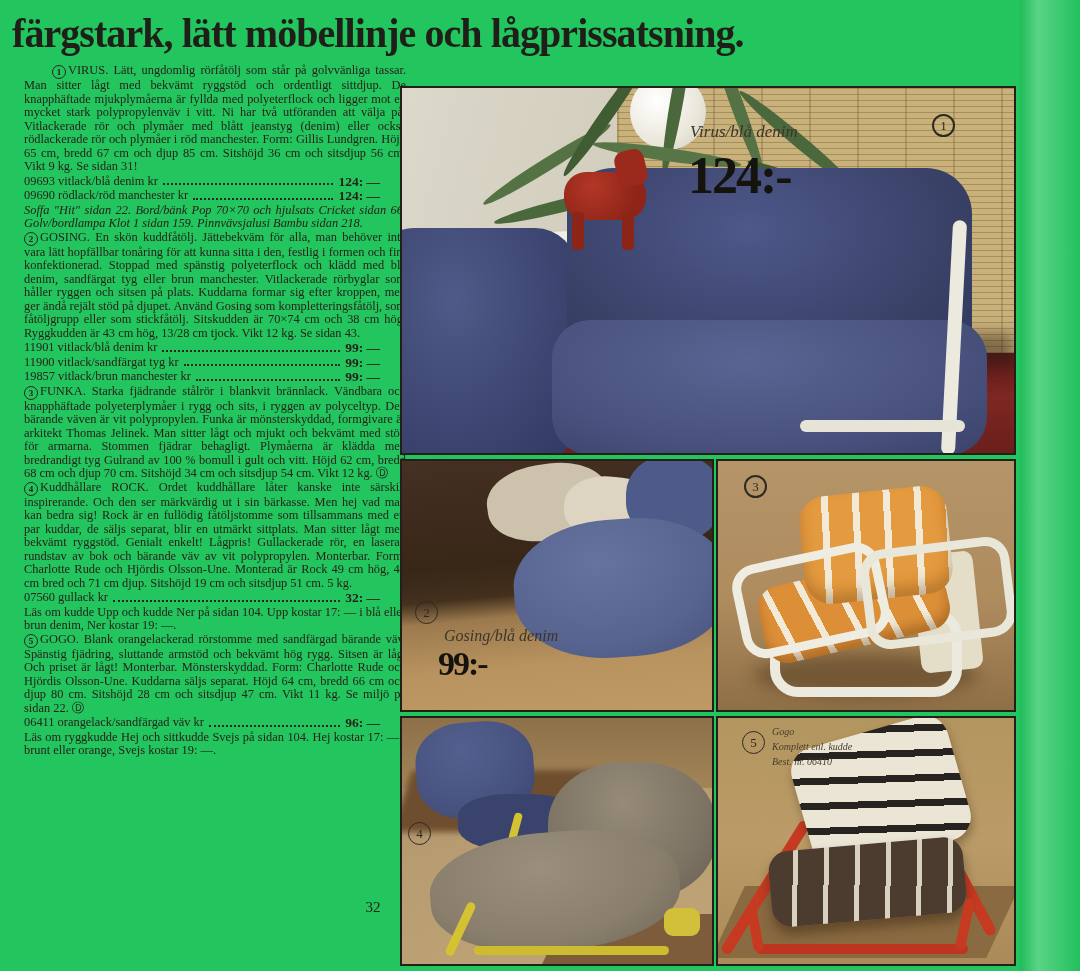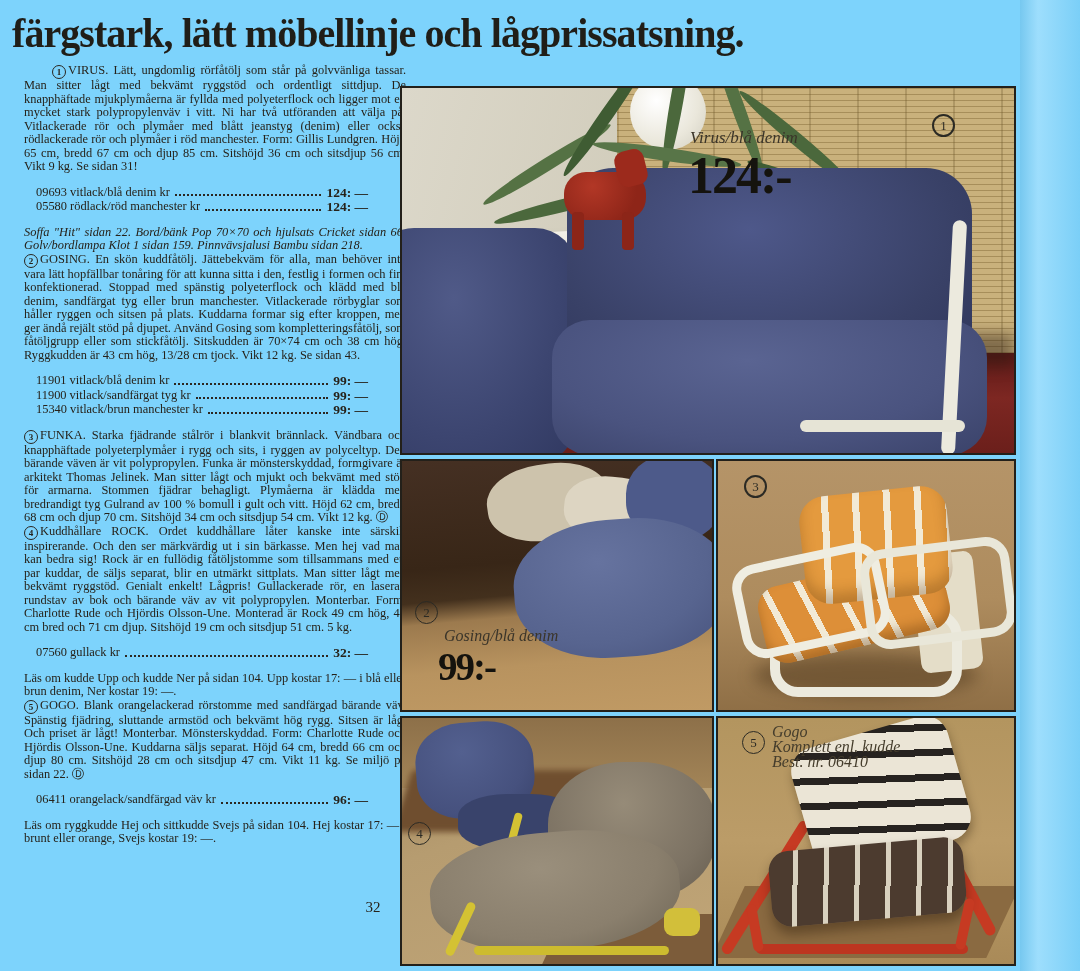--- a/index.html
+++ b/index.html
@@ -1,33 +1,33 @@
 <!DOCTYPE html>
 <html lang="sv"><head>
 <meta charset="utf-8">
 <style>
   html,body{margin:0;padding:0;background:#e9e5d3;}
-  .page{position:relative;width:1080px;height:971px;background:#7dd3fc;overflow:hidden;
+  .page{position:relative;width:1080px;height:971px;background:#22c55e;overflow:hidden;
         font-family:"Liberation Serif","DejaVu Sans",serif;color:#26221a;}
   
   .edge{position:absolute;right:0;top:0;width:60px;height:100%;
         background:linear-gradient(90deg,rgba(0,0,0,0.05),rgba(255,255,255,0.25) 30%,rgba(0,0,0,0.02));}
   
   .headline{position:absolute;left:12px;top:8px;margin:0;font-size:43px;font-weight:bold;
         color:#201e18;letter-spacing:-1px;transform:scaleX(0.93);transform-origin:left;white-space:nowrap;}
   
   .col{position:absolute;left:24px;top:64px;width:382px;font-size:12.4px;line-height:13.5px;
         text-align:justify;hyphens:auto;}
   .prod{margin:0;}
   .prod.ind{text-indent:28px;}
   .cnum{display:inline-block;width:12px;height:12px;border:1px solid #2a2620;border-radius:50%;
         text-align:center;line-height:12px;font-size:9px;font-weight:bold;text-indent:0;
         vertical-align:-1px;margin-right:2px;}
   .pname{font-weight:normal;}
-  .rows{margin:12px;}
+  .rows{margin:0;}
   .row{display:flex;align-items:flex-end;padding-right:26px;margin:1px 0;}
   .rl{white-space:nowrap;}
   .lead{flex:1;border-bottom:2.2px dotted #2b2620;margin:0 5px 3px 5px;min-width:20px;}
   .rp{font-weight:bold;font-size:13.5px;white-space:nowrap;}
   .fn{margin:0;font-style:italic;}
   .note{margin:0;}
   .pno{position:absolute;left:358px;top:899px;width:30px;font-size:15px;text-align:center;}
   
   .photo{position:absolute;border:2px solid #23201a;box-sizing:border-box;overflow:hidden;}
   .p1{left:400px;top:86px;width:616px;height:369px;background:linear-gradient(105deg,#dcd8ca,#cfcab8 45%,#c4bea9 60%);}
@@ -78,33 +78,33 @@
   .ch-bl{left:-30px;top:140px;width:205px;height:235px;border-radius:42px;
          background:radial-gradient(ellipse at 40% 30%,#505a88,#3c4570 60%,#303860);}
   .ch-sl{left:18px;top:255px;width:235px;height:112px;border-radius:32px;
          background:radial-gradient(ellipse at 45% 35%,#59639​0,#47507c 65%,#39416b);}
   .ch-br{left:165px;top:80px;width:405px;height:205px;border-radius:46px;
          background:radial-gradient(ellipse at 45% 30%,#4e588a,#394167 65%,#2e355a);}
   .ch-sr{left:150px;top:232px;width:435px;height:135px;border-radius:38px;
          background:radial-gradient(ellipse at 45% 30%,#5a6492,#4a537f 60%,#3a4269);}
   .tube-v{left:545px;top:132px;width:14px;height:235px;border-radius:8px;background:#eceade;transform:rotate(3deg);}
   .tube-h{left:398px;top:332px;width:165px;height:12px;border-radius:7px;background:#e6e4d6;}
-  .p1 .plabel{left:288px;top:40px;font-size:17px;}
+  .p1 .plabel{left:288px;top:34px;font-size:17px;}
   .p1 .pprice{left:286px;top:62px;font-size:52px;}
   .p1 .badge{left:530px;top:26px;}
   
   .g1{left:85px;top:3px;width:122px;height:76px;border-radius:45%;background:#cdc3ac;transform:rotate(-8deg);}
   .g2{left:162px;top:16px;width:100px;height:66px;border-radius:45%;background:#ddd5c2;transform:rotate(6deg);}
   .g3{left:224px;top:-6px;width:96px;height:86px;border-radius:45%;background:#4d5a8a;}
   .g4{left:112px;top:58px;width:215px;height:138px;border-radius:45%;transform:rotate(-4deg);
       background:radial-gradient(ellipse at 40% 30%,#66739f,#57648f 60%,#47527c);}
   .g5{left:138px;top:150px;width:195px;height:108px;border-radius:42%;transform:rotate(3deg);
       background:radial-gradient(ellipse at 45% 35%,#5a66920,#49557f 65%,#3c476c);}
   .p2 .plabel{left:42px;top:166px;font-size:16px;}
-  .p2 .pprice{left:36px;top:186px;font-size:39px;}
+  .p2 .pprice{left:36px;top:186px;font-size:34px;}
   .p2 .badge{left:13px;top:140px;border-width:1.5px;}
   
   .f-shadow{left:35px;top:192px;width:225px;height:44px;border-radius:50%;background:rgba(60,40,18,.4);filter:blur(8px);}
   .f-side{left:198px;top:92px;width:62px;height:118px;border-radius:10px;background:#e4ddc8;transform:rotate(-6deg);}
   .f-base{left:52px;top:148px;width:192px;height:88px;border:10px solid #eceade;border-radius:28px;box-sizing:border-box;}
   .f-seat{left:42px;top:108px;width:188px;height:78px;border-radius:22px;transform:rotate(-13deg);
       background:repeating-linear-gradient(75deg,#dd8f38 0 26px,#f2ead6 26px 33px);box-shadow:inset 0 -8px 12px rgba(90,50,10,.35);}
   .f-back{left:84px;top:30px;width:148px;height:108px;border-radius:26px;transform:rotate(-6deg);
       background:repeating-linear-gradient(93deg,#e49a3e 0 24px,#f2ead6 24px 31px);box-shadow:inset 0 -10px 14px rgba(90,50,10,.3);}
   .f-arm-l{left:18px;top:92px;width:150px;height:95px;border:9px solid #efede1;border-radius:24px;
@@ -133,62 +133,62 @@
   .o-rug{left:10px;top:168px;width:275px;height:72px;background:#8a6a41;transform:skewX(-25deg);}
   .o-t1{left:42px;top:92px;width:11px;height:155px;background:#c63a22;border-radius:6px;transform:rotate(32deg);}
   .o-t2{left:228px;top:52px;width:11px;height:175px;background:#c63a22;border-radius:6px;transform:rotate(-28deg);}
   .o-back{left:82px;top:12px;width:162px;height:128px;border-radius:24px;transform:rotate(-16deg);
       background:repeating-linear-gradient(14deg,#ebe5d6 0 18px,#272320 18px 25px);box-shadow:0 6px 10px rgba(40,25,10,.35);}
   .o-seat{left:52px;top:126px;width:195px;height:76px;border-radius:20px;transform:rotate(-5deg);
       background:repeating-linear-gradient(96deg,#4c3b2f 0 26px,#d9d1bf 26px 31px);box-shadow:0 8px 12px rgba(40,25,10,.4);}
   .o-t3{left:38px;top:226px;width:212px;height:10px;background:#bd3520;border-radius:6px;}
   .o-t4{left:32px;top:186px;width:10px;height:48px;background:#c63a22;border-radius:6px;transform:rotate(-10deg);}
   .o-t5{left:242px;top:180px;width:10px;height:52px;background:#c63a22;border-radius:6px;transform:rotate(12deg);}
-  .p5 .plabel{left:54px;top:6px;font-size:16px;line-height:15px;white-space:normal;width:160px;color:#453d2c;}
+  .p5 .plabel{left:54px;top:6px;font-size:10px;line-height:15px;white-space:normal;width:160px;color:#453d2c;}
   .p5 .pprice{left:36px;top:44px;font-size:50px;}
   .p5 .badge{left:24px;top:13px;border-width:1.5px;}
 </style>
 </head>
 <body>
 
 <div class="page">
 
   <h1 class="headline">färgstark, lätt möbellinje och lågprissatsning.</h1>
 
   <div class="col">
 
     <p class="prod ind"><span class="cnum">1</span><b class="pname">VIRUS.</b> <span>Lätt, ungdomlig rörfåtölj som står på golvvänliga tassar. Man sitter lågt med bekvämt ryggstöd och ordentligt sittdjup. De knapphäftade mjukplymåerna är fyllda med polyeterflock och ligger mot en mycket stark polypropylenväv i vitt. Ni har två utföranden att välja på. Vitlackerade rör och plymåer med blått jeanstyg (denim) eller också rödlackerade rör och plymåer i röd manchester. Form: Gillis Lundgren. Höjd 65 cm, bredd 67 cm och djup 85 cm. Sitshöjd 36 cm och sitsdjup 56 cm. Vikt 9 kg. Se sidan 31!</span></p>
     <div class="rows">
       <div class="row">
           <span class="rl">09693 vitlack/blå denim kr</span>
           <span class="lead"></span>
           <b class="rp">124: —</b>
         </div>
       <div class="row">
-          <span class="rl">05580 rödlack/röd manchester kr</span>
+          <span class="rl">09690 rödlack/röd manchester kr</span>
           <span class="lead"></span>
           <b class="rp">124: —</b>
         </div>
     </div>
     <p class="fn">Soffa "Hit" sidan 22. Bord/bänk Pop 70×70 och hjulsats Cricket sidan 66. Golv/bordlampa Klot 1 sidan 159. Pinnvävsjalusi Bambu sidan 218.</p>
 
     <p class="prod"><span class="cnum">2</span><b class="pname">GOSING.</b> <span>En skön kuddfåtölj. Jättebekväm för alla, man behöver inte vara lätt hopfällbar tonåring för att kunna sitta i den, festlig i formen och fint konfektionerad. Stoppad med spänstig polyeterflock och klädd med blå denim, sandfärgat tyg eller brun manchester. Vitlackerade rörbyglar som håller ryggen och sitsen på plats. Kuddarna formar sig efter kroppen, men ger ändå rejält stöd på djupet. Använd Gosing som kompletteringsfåtölj, som fåtöljgrupp eller som stickfåtölj. Sitskudden är 70×74 cm och 38 cm hög. Ryggkudden är 43 cm hög, 13/28 cm tjock. Vikt 12 kg. Se sidan 43.</span></p>
     <div class="rows">
       <div class="row">
           <span class="rl">11901 vitlack/blå denim kr</span>
           <span class="lead"></span>
           <b class="rp">99: —</b>
         </div>
       <div class="row">
           <span class="rl">11900 vitlack/sandfärgat tyg kr</span>
           <span class="lead"></span>
           <b class="rp">99: —</b>
         </div>
       <div class="row">
-          <span class="rl">15340 vitlack/brun manchester kr</span>
+          <span class="rl">19857 vitlack/brun manchester kr</span>
           <span class="lead"></span>
           <b class="rp">99: —</b>
         </div>
     </div>
 
     <p class="prod"><span class="cnum">3</span><b class="pname">FUNKA.</b> <span>Starka fjädrande stålrör i blankvit brännlack. Vändbara och knapphäftade polyeterplymåer i rygg och sits, i ryggen av polyceltyp. Den bärande väven är vit polypropylen. Funka är mönsterskyddad, formgivare är arkitekt Thomas Jelinek. Man sitter lågt och mjukt och bekvämt med stöd för armarna. Stommen fjädrar behagligt. Plymåerna är klädda med bredrandigt tyg Gulrand av 100 % bomull i gult och vitt. Höjd 62 cm, bredd 68 cm och djup 70 cm. Sitshöjd 34 cm och sitsdjup 54 cm. Vikt 12 kg. Ⓓ</span></p>
 
     <p class="prod"><span class="cnum">4</span><b class="pname">Kuddhållare ROCK.</b> <span>Ordet kuddhållare låter kanske inte särskilt inspirerande. Och den ser märkvärdig ut i sin bärkasse. Men hej vad man kan bedra sig! Rock är en fullödig fåtöljstomme som tillsammans med ett par kuddar, de säljs separat, blir en utmärkt sittplats. Man sitter lågt med bekvämt ryggstöd. Genialt enkelt! Lågpris! Gullackerade rör, en laserad rundstav av bok och bärande väv av vit polypropylen. Monterbar. Form: Charlotte Rude och Hjördis Olsson-Une. Monterad är Rock 49 cm hög, 45 cm bred och 71 cm djup. Sitshöjd 19 cm och sitsdjup 51 cm. 5 kg.</span></p>
     <div class="rows">
       <div class="row">

